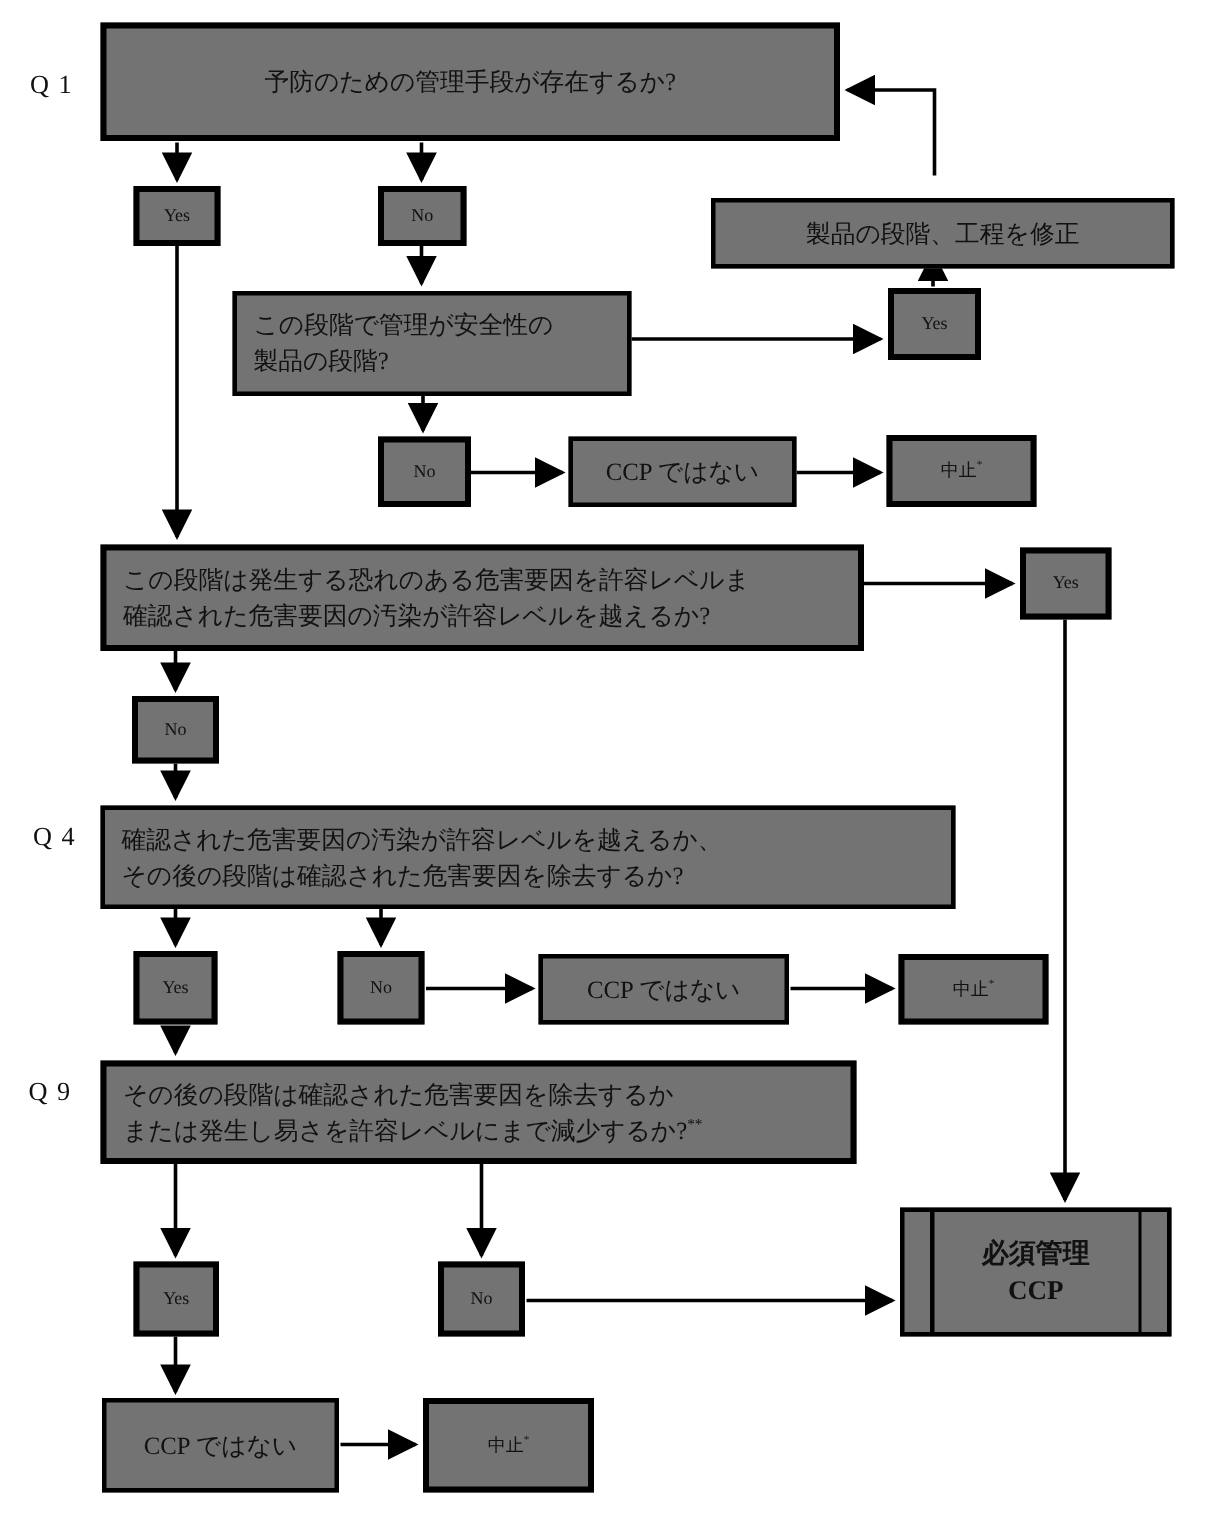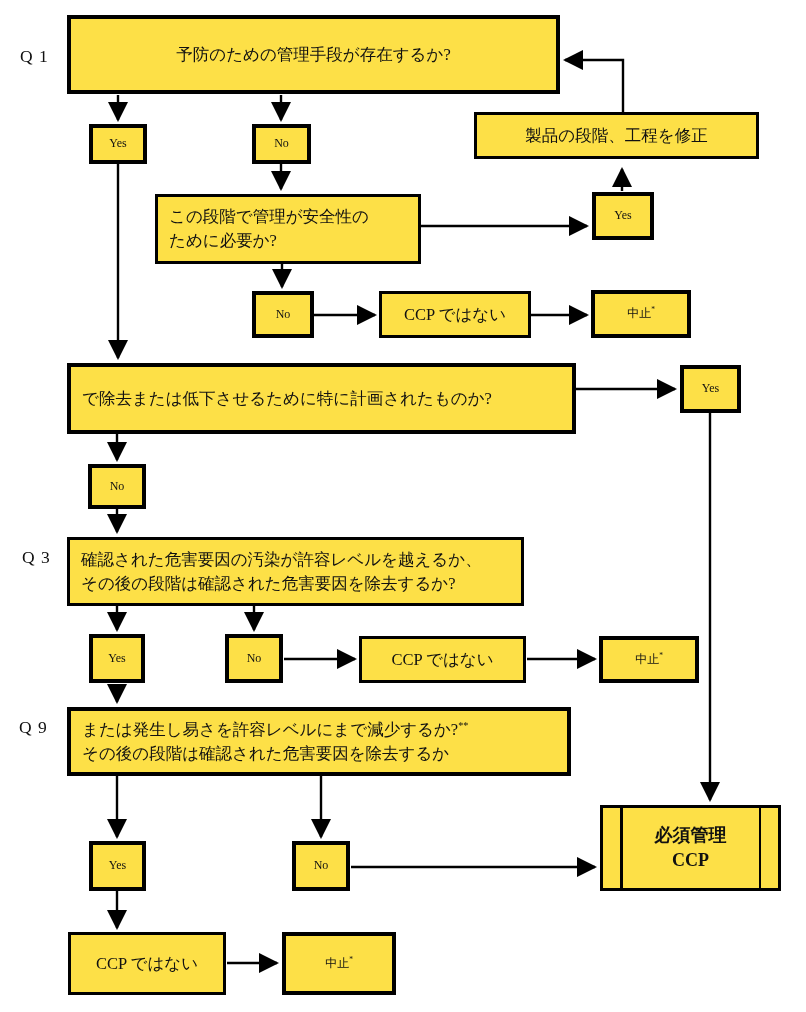--- a/index.html
+++ b/index.html
@@ -8,21 +8,21 @@
     width:806px;height:1012px;
     background:#ffffff;
     font-family:"Liberation Serif","DejaVu Serif",serif;
     color:#111111;
     overflow:hidden;
   }
   .edges{position:absolute;left:0;top:0;}
   .node{
     position:absolute;
     box-sizing:border-box;
-    background:#fde047;
+    background:#737373;
     border:3px solid #000000;
     display:flex;
     flex-direction:column;
     justify-content:center;
     font-size:16.5px;
     line-height:1.45;
   }
   .node.center{align-items:center;text-align:center;}
   .node.left{align-items:flex-start;text-align:left;padding-left:11px;padding-right:12px;}
   .node.small{border-width:4px;align-items:center;text-align:center;font-size:12px;}
@@ -75,83 +75,84 @@
       <line x1="117" y1="776" x2="117" y2="837"></line>
       <line x1="321" y1="776" x2="321" y2="837"></line>
       <line x1="351" y1="867" x2="595" y2="867"></line>
       <line x1="117" y1="891" x2="117" y2="928"></line>
       <line x1="227" y1="963" x2="277" y2="963"></line>
     </g>
   </svg>
 
   <div class="qlabel" style="left:20px;top:46px;">Q 1</div>
   <div class="qlabel" style="left:22px;top:372px;margin-left:48px;">Q 2</div>
-  <div class="qlabel" style="left:22px;top:547px;">Q 3</div>
+  <div class="qlabel" style="left:22px;top:547px;">Q 4</div>
   <div class="qlabel" style="left:19px;top:717px;">Q 9</div>
 
   <div class="node center" style="left:67px;top:15px;width:493px;height:79px;border-width:4px;">
     <span class="ln">予防のための管理手段が存在するか?</span>
   </div>
   <div class="node small" style="left:89px;top:124px;width:58px;height:40px;">
     <span>Yes</span>
   </div>
   <div class="node small" style="left:252px;top:124px;width:59px;height:40px;">
     <span>No</span>
   </div>
-  <div class="node center" style="left:474px;top:112px;width:285px;height:47px;">
+  <div class="node center" style="left:474px;top:132px;width:309px;height:47px;">
     <span class="ln">製品の段階、工程を修正</span>
   </div>
 
   <div class="node left" style="left:155px;top:194px;width:266px;height:70px;">
     <span class="ln">この段階で管理が安全性の</span>
-    <span class="ln">ために必要か?</span>
+    <span class="ln">製品の段階?</span>
   </div>
   <div class="node small" style="left:592px;top:192px;width:62px;height:48px;">
     <span>Yes</span>
   </div>
   <div class="node small" style="left:252px;top:291px;width:62px;height:47px;">
     <span>No</span>
   </div>
   <div class="node center" style="left:379px;top:291px;width:152px;height:47px;">
     <span class="ln">CCP ではない</span>
   </div>
   <div class="node small" style="left:591px;top:290px;width:100px;height:48px;">
     <span><span>中止</span><sup>*</sup></span>
   </div>
 
   <div class="node left" style="left:67px;top:363px;width:509px;height:71px;border-width:4px;">
-    <span class="ln">で除去または低下させるために特に計画されたものか?</span>
+    <span class="ln">この段階は発生する恐れのある危害要因を許容レベルま</span>
+    <span class="ln">確認された危害要因の汚染が許容レベルを越えるか?</span>
   </div>
   <div class="node small" style="left:680px;top:365px;width:61px;height:48px;">
     <span>Yes</span>
   </div>
   <div class="node small" style="left:88px;top:464px;width:58px;height:45px;">
     <span>No</span>
   </div>
 
-  <div class="node left" style="left:67px;top:537px;width:457px;height:69px;">
+  <div class="node left" style="left:67px;top:537px;width:570px;height:69px;">
     <span class="ln">確認された危害要因の汚染が許容レベルを越えるか、</span>
     <span class="ln">その後の段階は確認された危害要因を除去するか?</span>
   </div>
   <div class="node small" style="left:89px;top:634px;width:56px;height:49px;">
     <span>Yes</span>
   </div>
   <div class="node small" style="left:225px;top:634px;width:58px;height:49px;">
     <span>No</span>
   </div>
   <div class="node center" style="left:359px;top:636px;width:167px;height:47px;">
     <span class="ln">CCP ではない</span>
   </div>
   <div class="node small" style="left:599px;top:636px;width:100px;height:47px;">
     <span><span>中止</span><sup>*</sup></span>
   </div>
 
   <div class="node left" style="left:67px;top:707px;width:504px;height:69px;border-width:4px;">
+    <span class="ln">その後の段階は確認された危害要因を除去するか</span>
     <span class="ln"><span>または発生し易さを許容レベルにまで減少するか?</span><sup>**</sup></span>
-    <span class="ln">その後の段階は確認された危害要因を除去するか</span>
   </div>
   <div class="node small" style="left:89px;top:841px;width:57px;height:50px;">
     <span>Yes</span>
   </div>
   <div class="node small" style="left:292px;top:841px;width:58px;height:50px;">
     <span>No</span>
   </div>
 
   <div class="node center bold" style="left:600px;top:805px;width:181px;height:86px;">
     <div class="pp-line l"></div>

